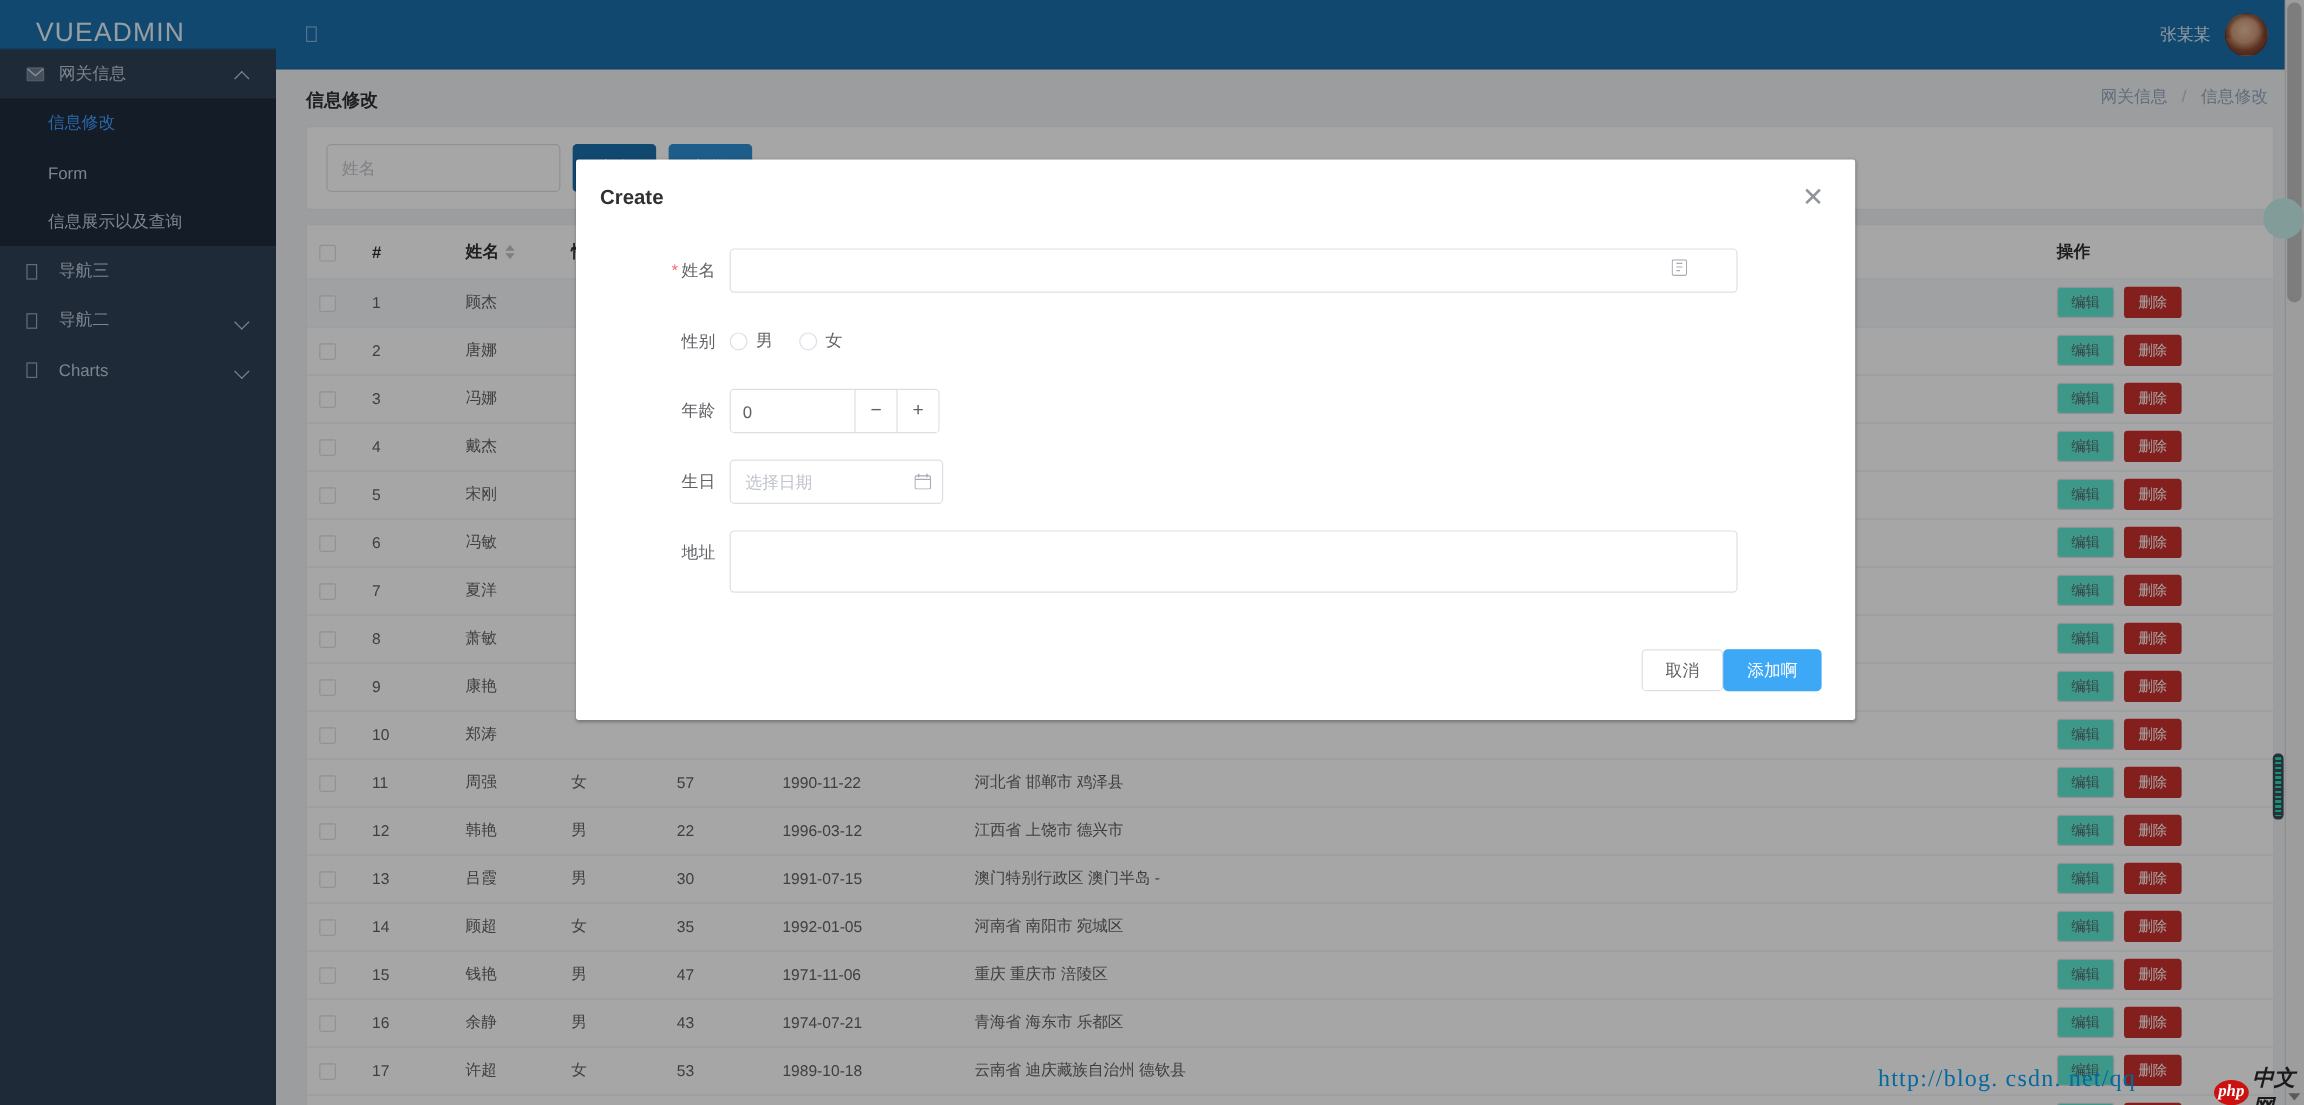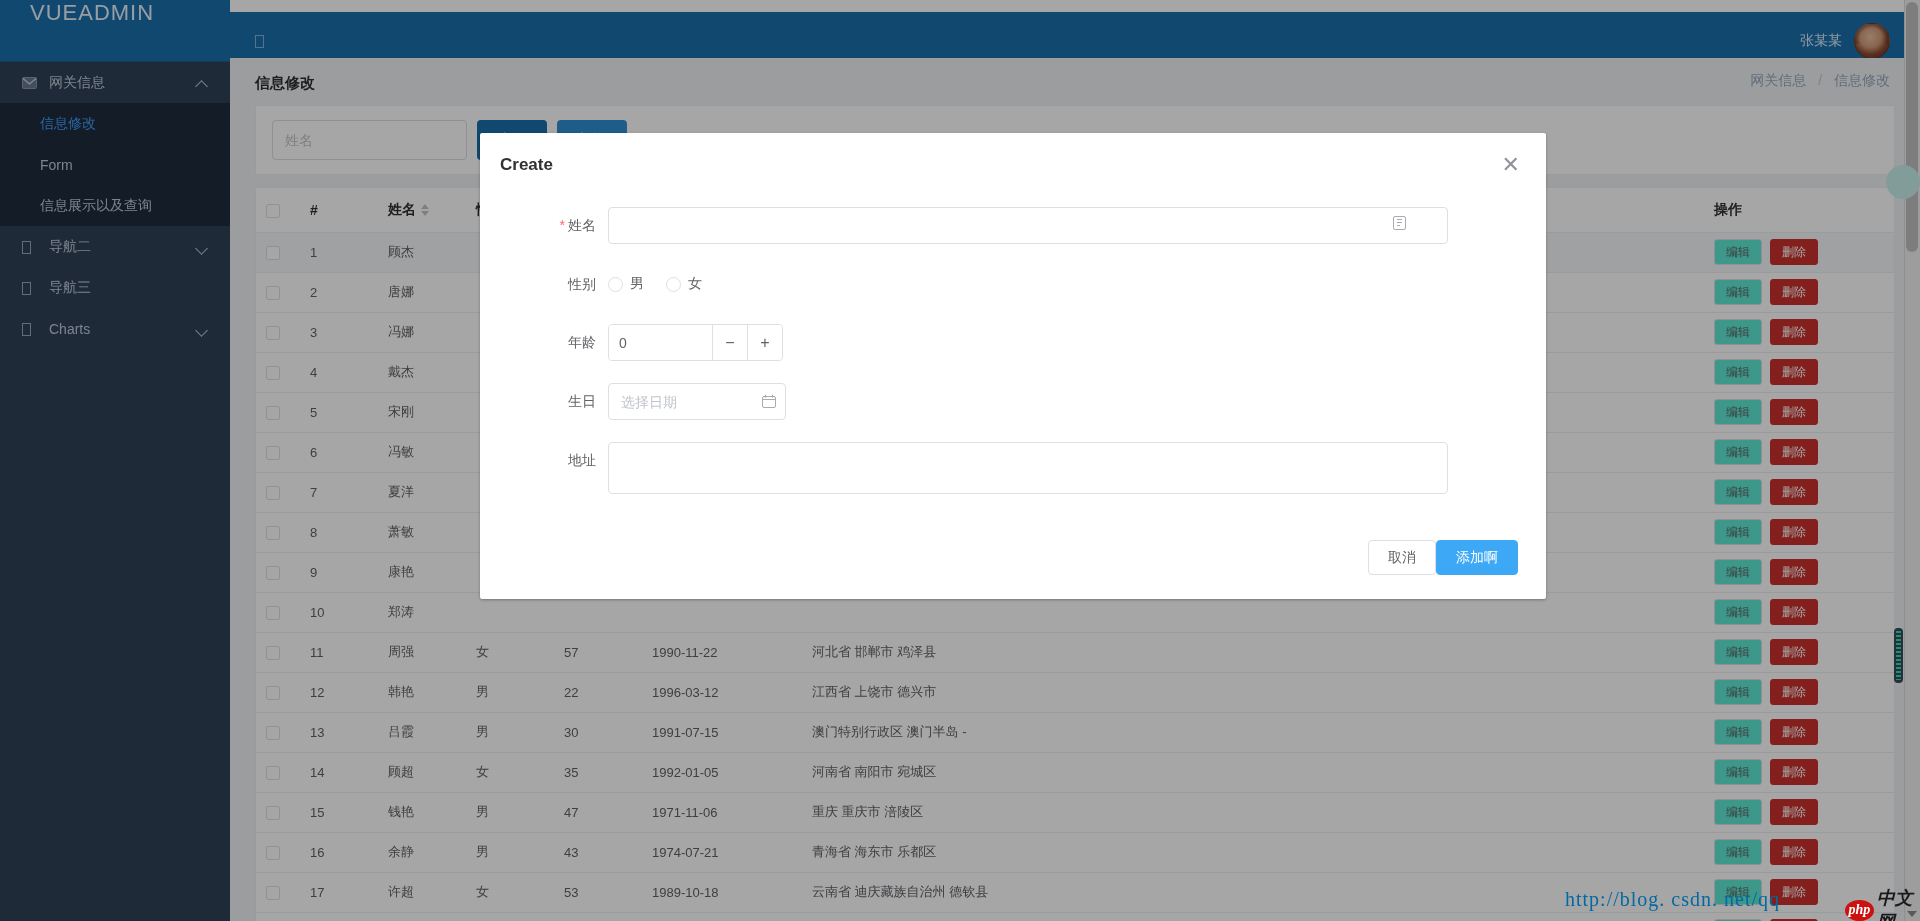--- a/index.html
+++ b/index.html
@@ -11,22 +11,22 @@
     background: #fff;
   }
   #app { position: relative; width: 1920px; height: 921px; overflow: hidden; }
 
   
   .sidebar {
     position: absolute; left: 0; top: 0; width: 230px; height: 921px;
     background: #304156;
   }
   .logo {
-    height: 62px; background: #1a6fab;
-    display: flex; align-items: flex-start; padding-left: 30px;
+    height: 41px; background: #1a6fab;
+    display: flex; align-items: flex-end; padding-left: 30px;
     border-bottom: 1px solid #185f92;
   }
   .logo-text {
     color: #e8f2fa; font-size: 22px; letter-spacing: 1px; font-weight: 400;
   }
   .menu { padding-top: 0; }
   .menu-item {
     height: 41px; display: flex; align-items: center;
     padding-left: 22px; color: #bfcbd9; font-size: 14px;
     cursor: pointer; position: relative;
@@ -53,21 +53,21 @@
   .arrow.up:before { transform: rotate(-135deg); top: 5px; }
   .submenu { background: #1f2d3d; }
   .submenu .sub-item {
     height: 41px; display: flex; align-items: center;
     padding-left: 40px; color: #bfcbd9; font-size: 14px; cursor: pointer;
   }
   .submenu .sub-item.active { color: #409eff; }
 
   
   .header {
-    position: absolute; left: 230px; top: 12px; width: 1690px; height: 58px;
+    position: absolute; left: 230px; top: 0; width: 1690px; height: 58px;
     background: #1a6fab; display: flex; align-items: center;
     border-bottom: 1px solid #185f92;
   }
   .hamburger { margin-left: 25px; color: #cfe3f5; font-size: 15px; }
   .header-right {
     margin-left: auto; margin-right: 30px;
     display: flex; align-items: center; gap: 12px;
   }
   .user-name { color: #dbe9f6; font-size: 14px; }
   .avatar {
@@ -315,27 +315,27 @@
         <div class="sub-item">
           <span>Form</span>
         </div>
         <div class="sub-item">
           <span>信息展示以及查询</span>
         </div>
       </div>
 
       <div class="menu-item group">
         <span class="mi-icon"><i class="tofu"></i></span>
+        <span class="mi-label">导航三</span>
+      </div>
+
+      <div class="menu-item group">
+        <span class="mi-icon"><i class="tofu"></i></span>
         <span class="mi-label">导航二</span>
         <span class="arrow"></span>
-      </div>
-
-      <div class="menu-item group">
-        <span class="mi-icon"><i class="tofu"></i></span>
-        <span class="mi-label">导航三</span>
       </div>
 
       <div class="menu-item group">
         <span class="mi-icon"><i class="tofu"></i></span>
         <span class="mi-label">Charts</span>
         <span class="arrow"></span>
       </div>
 
     </nav>
   </aside>

